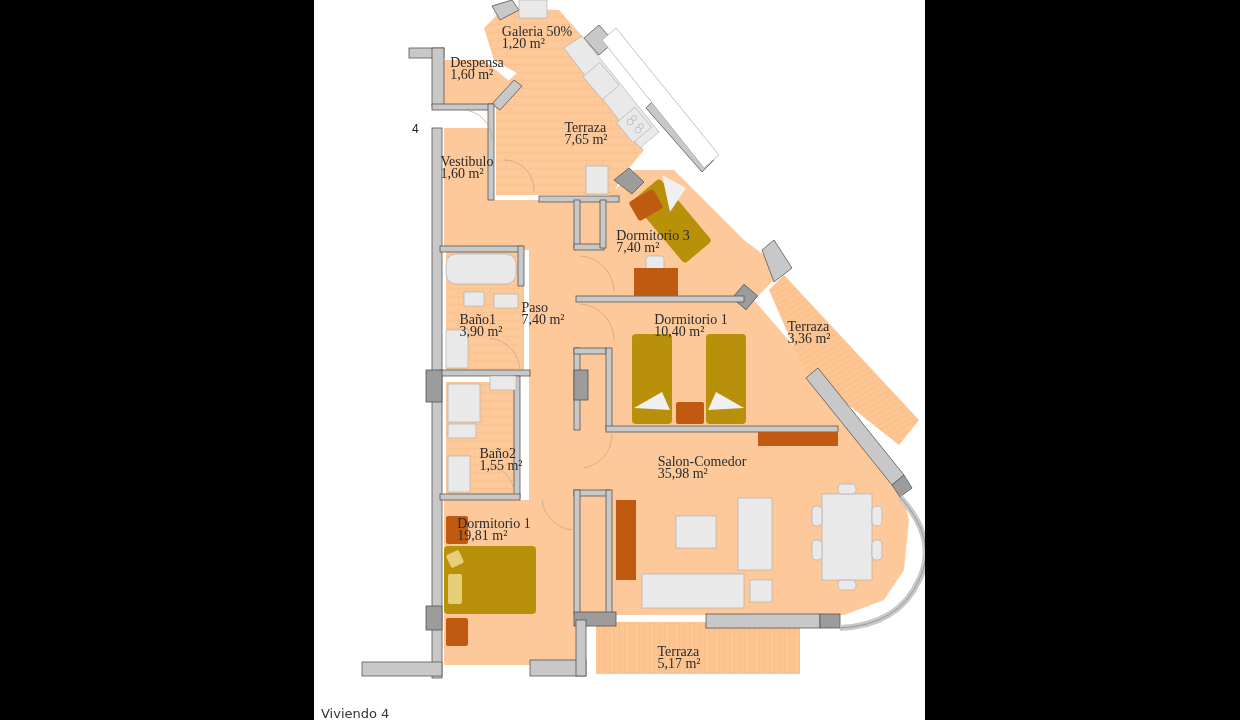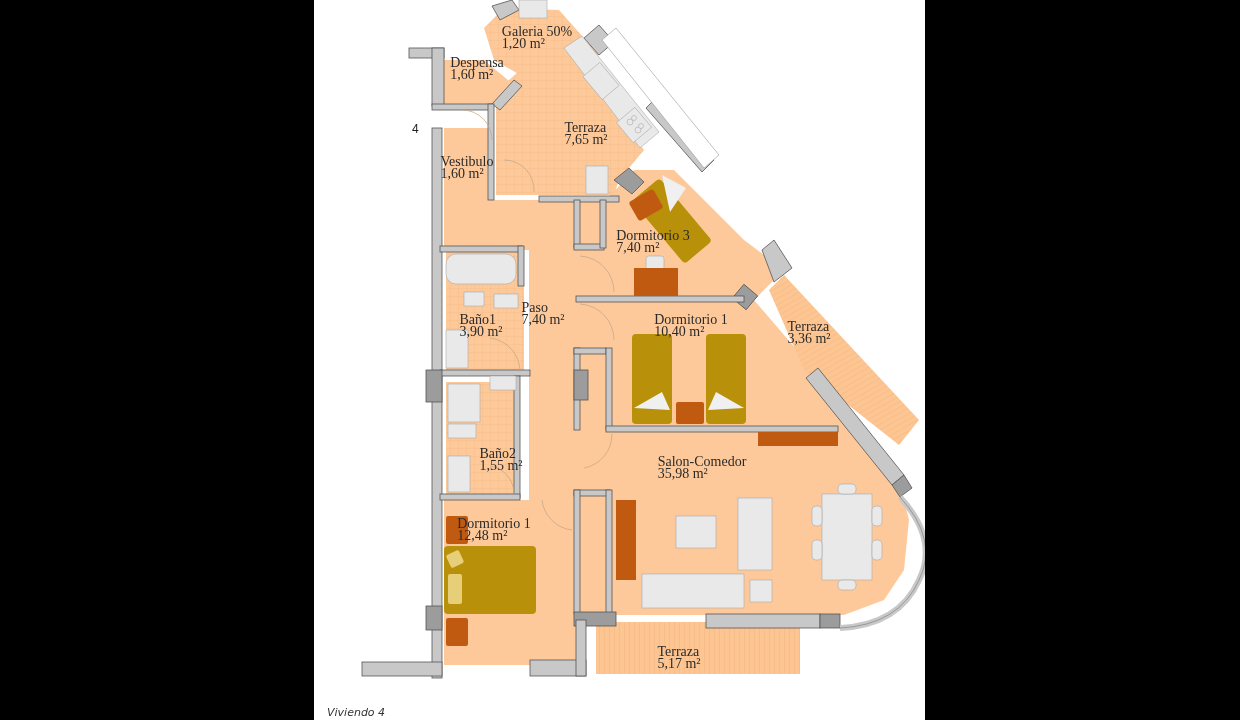--- a/index.html
+++ b/index.html
@@ -1,20 +1,20 @@
 <!DOCTYPE html>
 <html><head>
 <meta charset="utf-8">
 <style>
   html, body { margin: 0; padding: 0; }
   body { width: 1240px; height: 720px; background: #000; overflow: hidden; position: relative; font-family: "Liberation Sans", sans-serif; }
   #canvas { position: absolute; left: 314px; top: 0; width: 611px; height: 720px; background: #ffffff; }
   #plan { position: absolute; left: 0; top: 0; }
   .lbl { position: absolute; font-family: Liberation Serif, serif; font-size: 14px; color: #2a2a2a; text-align: left; line-height: 12px; transform: translateX(-50%); white-space: nowrap; }
-  .caption { position: absolute; left: 13px; top: 706px; font-family: "DejaVu Sans", sans-serif; font-size: 11px; color: #333; font-style: italic; }
+  .caption { position: absolute; left: 7px; top: 706px; font-family: "DejaVu Sans", sans-serif; font-size: 13px; color: #333; }
   .unitnum { position: absolute; left: 98px; top: 122px; font-size: 12px; color: #222; font-family: "Liberation Sans", sans-serif; }
 </style>
 </head>
 <body>
 
 <div id="canvas">
   <svg id="plan" width="611" height="720" viewBox="0 0 611 720">
     <defs>
       <pattern id="tile" width="8" height="8" patternUnits="userSpaceOnUse">
         <rect width="8" height="8" fill="#fdc99a"></rect>
@@ -231,21 +231,21 @@
   <div class="lbl" style="left:187px;top:448px">
     <div>Baño2</div>
     <div>1,55 m²</div>
   </div>
   <div class="lbl" style="left:388px;top:456px">
     <div>Salon-Comedor</div>
     <div>35,98 m²</div>
   </div>
   <div class="lbl" style="left:180px;top:518px">
     <div>Dormitorio 1</div>
-    <div>12,48 m²</div>
+    <div>19,81 m²</div>
   </div>
   <div class="lbl" style="left:365px;top:646px">
     <div>Terraza</div>
     <div>5,17 m²</div>
   </div>
 
   <div class="caption">Viviendo 4</div>
 </div>
 
 </body></html>

